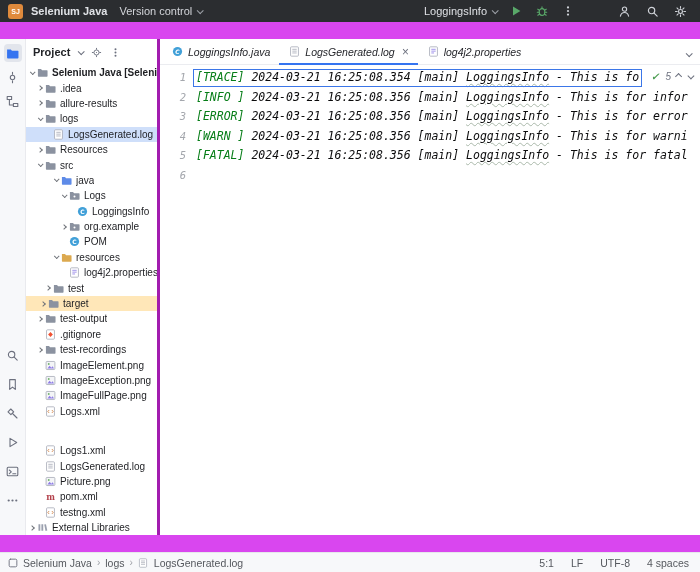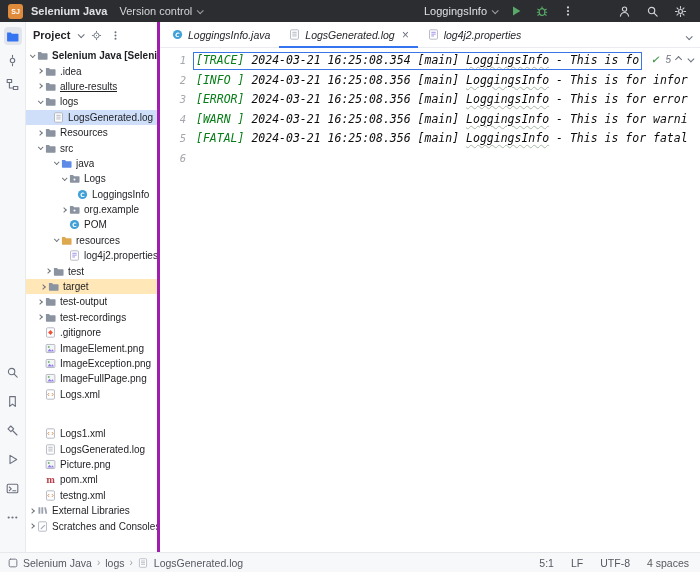--- a/index.html
+++ b/index.html
@@ -1,18 +1,18 @@
 <!DOCTYPE html>
 <html style="--accent: #3574f0; --titlebar-bg: #2b2d30; --badge-bg: #e08a3c; --run-green: #59a869; --log-green: #067d17; --selection-bg: #cfdffa; --excluded-bg: #ffe7b8; --panel-bg: #f7f8fa;"><head>
 <meta charset="utf-8">
 <style>
   * { margin:0; padding:0; box-sizing:border-box; }
   html,body { width:700px; height:572px; overflow:hidden; }
   body { font-family:"Liberation Sans", sans-serif; background:#fff; }
-  .window { width:700px; height:572px; display:flex; flex-direction:column; overflow:hidden; background:#fef9c3; }
+  .window { width:700px; height:572px; display:flex; flex-direction:column; overflow:hidden; background:#d946ef;gap:17px; }
 
   
   .titlebar { height:22px; flex:0 0 22px; background:var(--titlebar-bg,#2b2d30); display:flex; align-items:center; padding:0 10px 0 8px; gap:8px; color:#dfe1e5; }
   .badge { width:15px; height:15px; border-radius:3px; background:var(--badge-bg,#e08a3c); color:#fff; font-size:7px; font-weight:700; display:flex; align-items:center; justify-content:center; }
   .proj-name { font-size:11px; font-weight:700; white-space:nowrap; }
   .vcs { display:flex; align-items:center; gap:5px; font-size:11px; color:#d3d5da; margin-left:4px; cursor:default; }
   .run-group { margin-left:auto; display:flex; align-items:center; gap:11px; }
   .runconf { display:flex; align-items:center; gap:5px; font-size:11px; }
   .tb-icon { width:15px; height:15px; display:flex; align-items:center; justify-content:center; color:#cfd2d8; }
   .tb-icon svg { width:12px; height:12px; }
@@ -236,21 +236,21 @@
             <span class="chevbox">
               <span class="chv right"></span>
             </span>
             <span class="ic">
               <svg viewBox="0 0 12 12">
                 <path d="M1 2.3h3.4l1.1 1.2H11a.5.5 0 0 1 .5.5v5.9a.7.7 0 0 1-.7.7H1.7a.7.7 0 0 1-.7-.7z" fill="#8b92a0"></path>
               </svg>
             </span>
             <span class="lab">.idea</span>
           </div>
-          <div class="tree-row" style="padding-left: 9px; text-decoration: underline;">
+          <div class="tree-row" style="padding-left: 9px;">
             <span class="chevbox">
               <span class="chv right"></span>
             </span>
             <span class="ic">
               <svg viewBox="0 0 12 12">
                 <path d="M1 2.3h3.4l1.1 1.2H11a.5.5 0 0 1 .5.5v5.9a.7.7 0 0 1-.7.7H1.7a.7.7 0 0 1-.7-.7z" fill="#8b92a0"></path>
               </svg>
             </span>
             <span class="lab">allure-results</span>
           </div>
@@ -400,39 +400,39 @@
               <span class="chv right"></span>
             </span>
             <span class="ic">
               <svg viewBox="0 0 12 12">
                 <path d="M1 2.3h3.4l1.1 1.2H11a.5.5 0 0 1 .5.5v5.9a.7.7 0 0 1-.7.7H1.7a.7.7 0 0 1-.7-.7z" fill="#8b92a0"></path>
               </svg>
             </span>
             <span class="lab">test-output</span>
           </div>
           <div class="tree-row" style="padding-left: 9px;">
+            <span class="chevbox"></span>
+            <span class="ic">
+              <svg viewBox="0 0 12 12">
+                <rect x="1.7" y=".9" width="8.6" height="10.2" rx="1" fill="#fff" stroke="#a9adb8" stroke-width=".9"></rect>
+                <path d="M6 3.4 8.6 6 6 8.6 3.4 6z" fill="#f05133"></path>
+              </svg>
+            </span>
+            <span class="lab">.gitignore</span>
+          </div>
+          <div class="tree-row" style="padding-left: 9px;">
             <span class="chevbox">
               <span class="chv right"></span>
             </span>
             <span class="ic">
               <svg viewBox="0 0 12 12">
                 <path d="M1 2.3h3.4l1.1 1.2H11a.5.5 0 0 1 .5.5v5.9a.7.7 0 0 1-.7.7H1.7a.7.7 0 0 1-.7-.7z" fill="#8b92a0"></path>
               </svg>
             </span>
             <span class="lab">test-recordings</span>
-          </div>
-          <div class="tree-row" style="padding-left: 9px;">
-            <span class="chevbox"></span>
-            <span class="ic">
-              <svg viewBox="0 0 12 12">
-                <rect x="1.7" y=".9" width="8.6" height="10.2" rx="1" fill="#fff" stroke="#a9adb8" stroke-width=".9"></rect>
-                <path d="M6 3.4 8.6 6 6 8.6 3.4 6z" fill="#f05133"></path>
-              </svg>
-            </span>
-            <span class="lab">.gitignore</span>
           </div>
           <div class="tree-row" style="padding-left: 9px;">
             <span class="chevbox"></span>
             <span class="ic">
               <svg viewBox="0 0 12 12">
                 <rect x="1.2" y="1.6" width="9.6" height="8.8" rx="1" fill="#f4f5f7" stroke="#a9adb8" stroke-width=".9"></rect>
                 <circle cx="4.1" cy="4.4" r="1" fill="#6fb26c"></circle>
                 <path d="m2.6 9.3 2.4-2.9 1.9 2.1 1.4-1.6 1.5 2.4z" fill="#8f7ee7"></path>
               </svg>
             </span>

